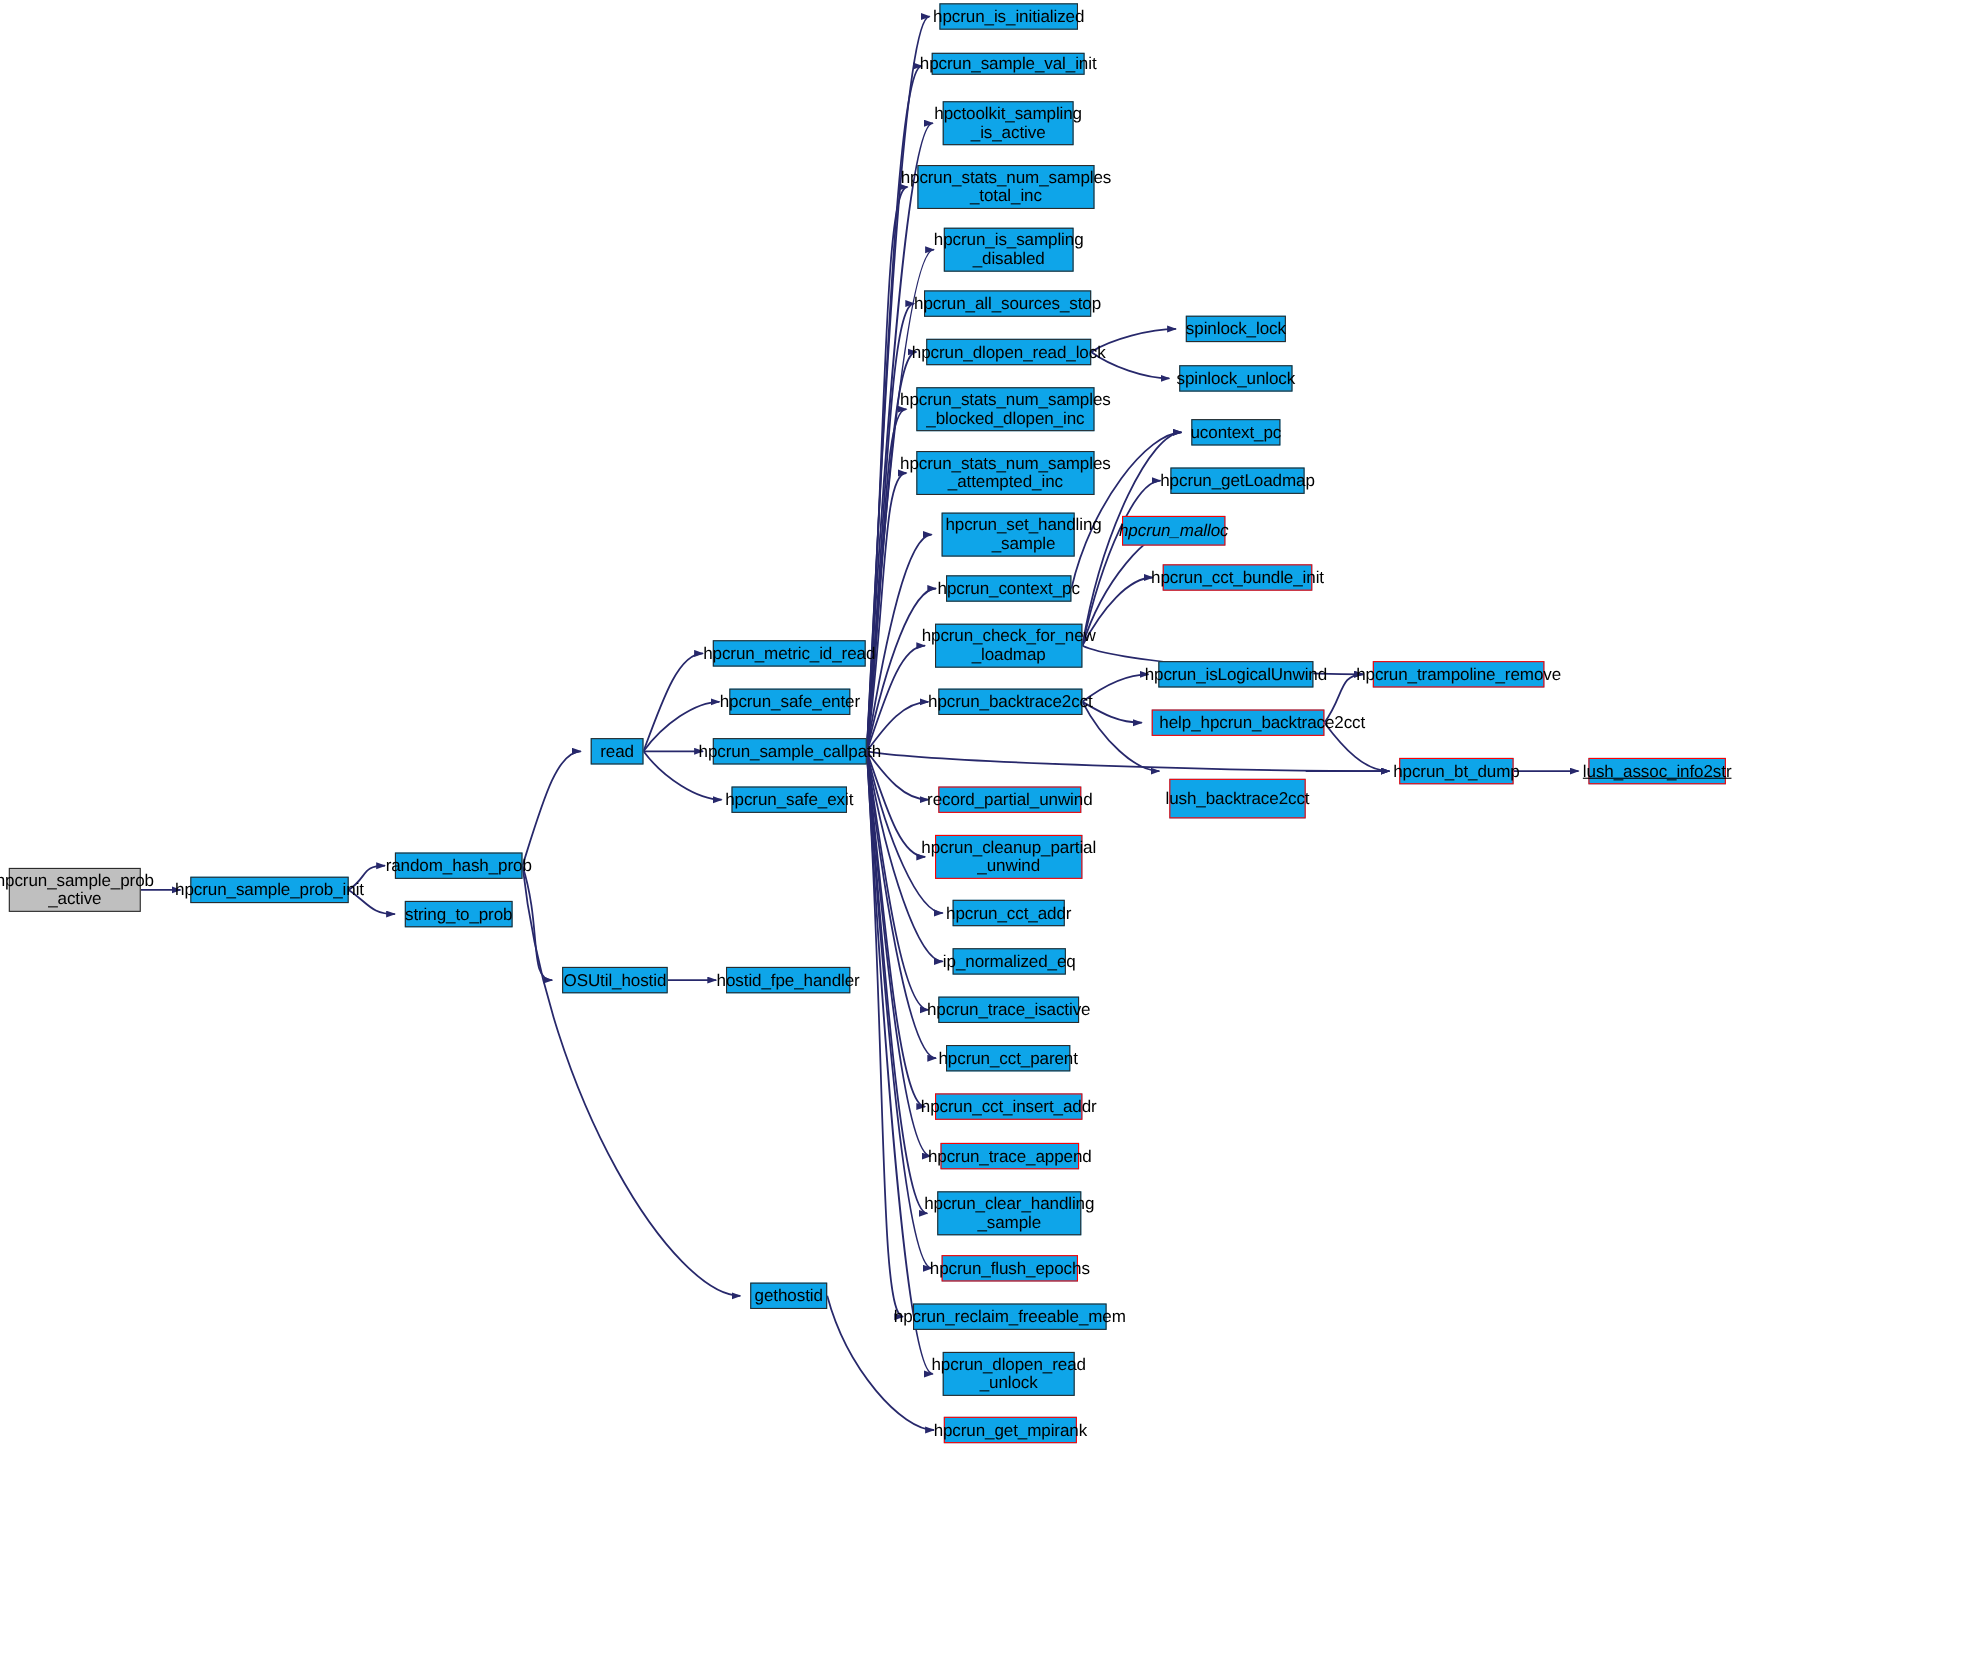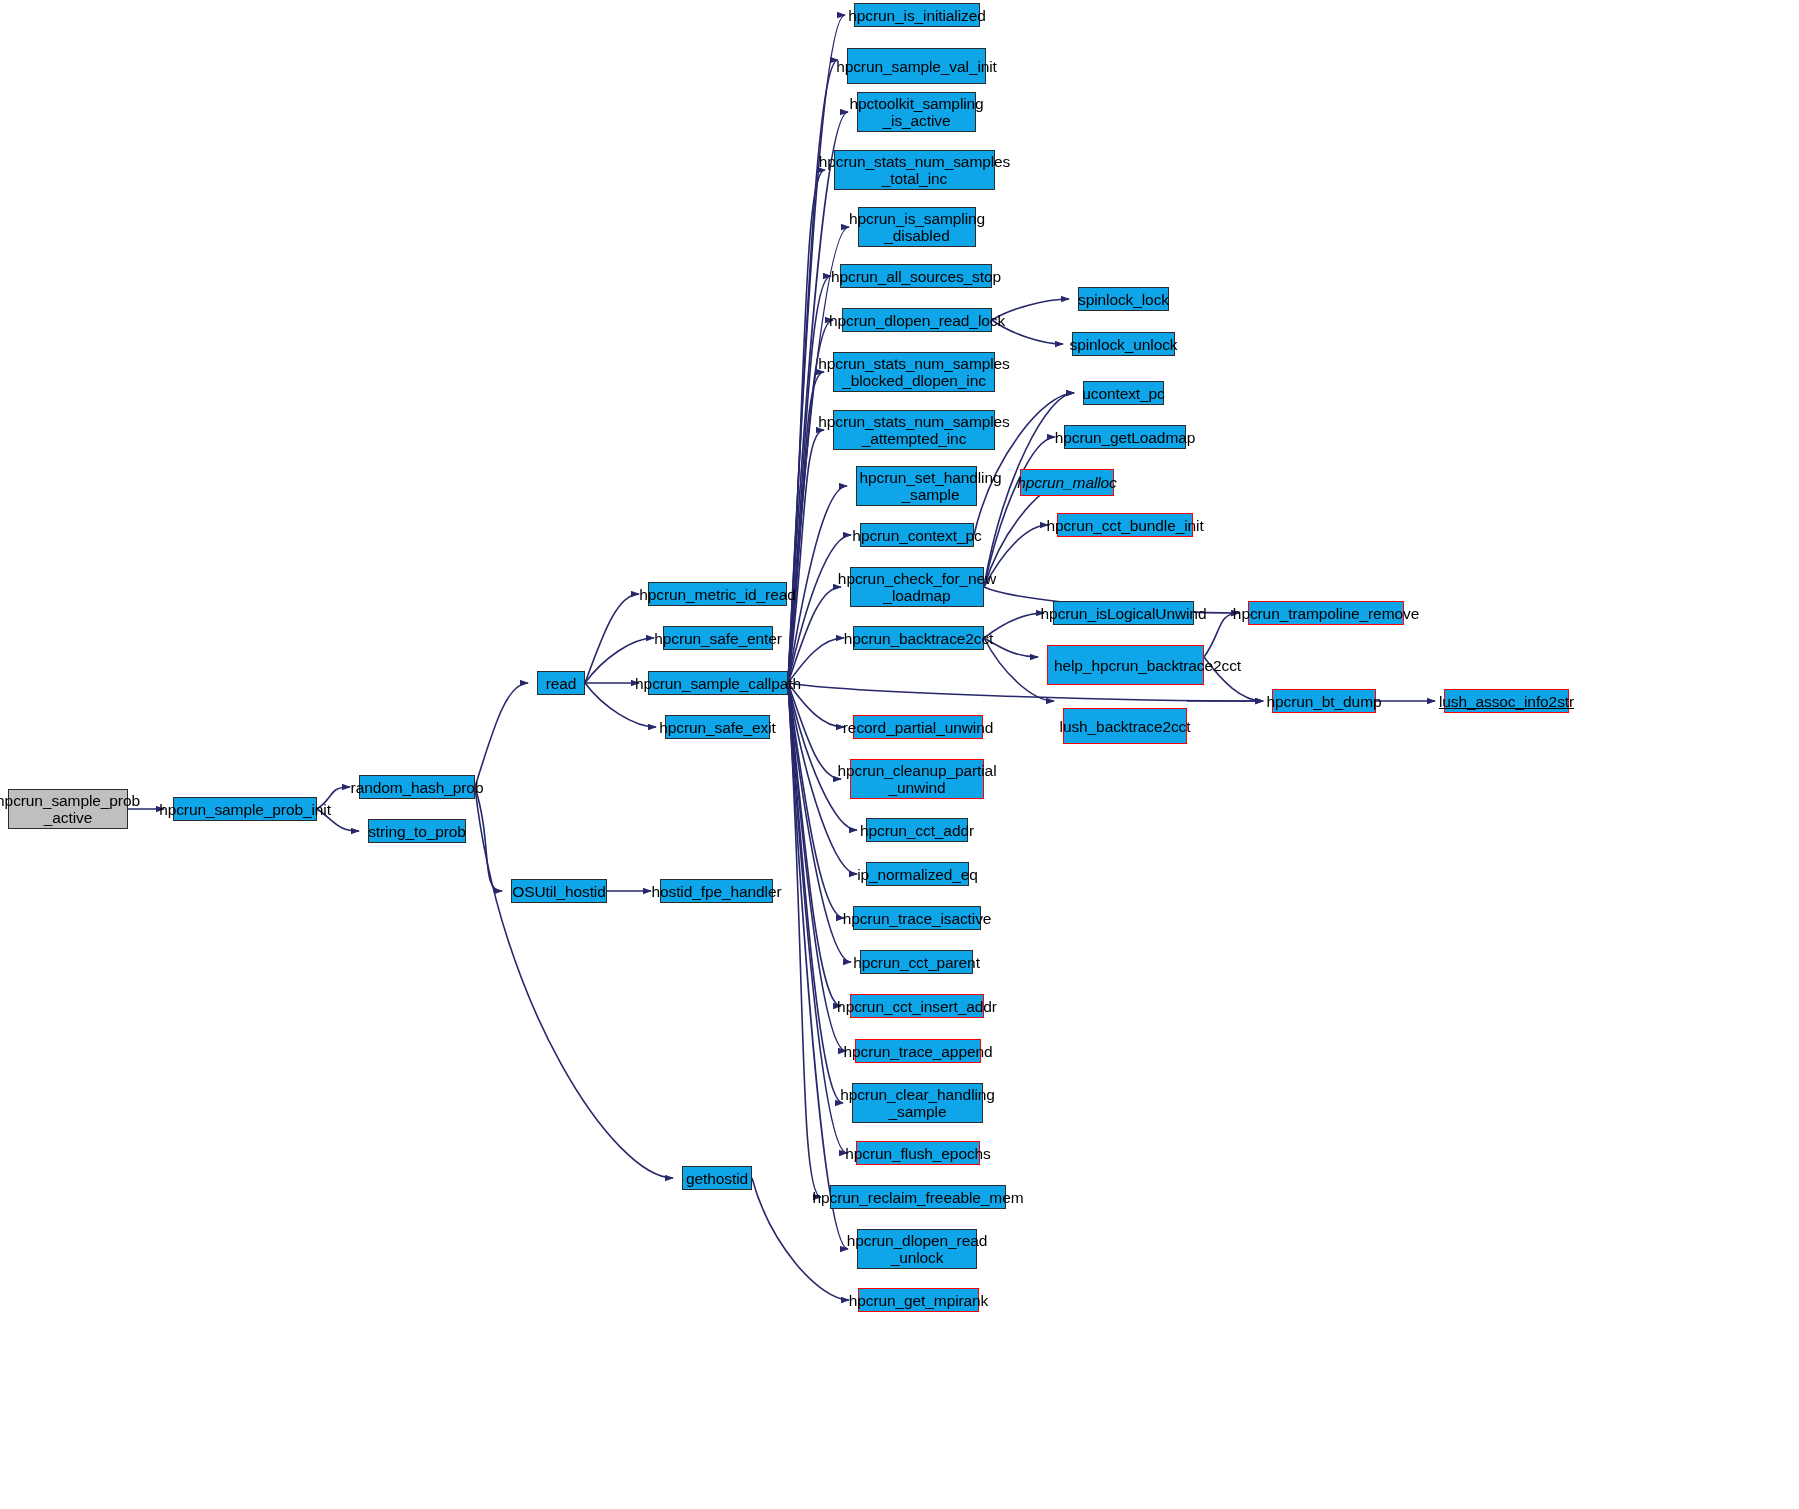--- a/index.html
+++ b/index.html
@@ -127,21 +127,21 @@
       <div class="node" style="left: 368px; top: 819px; width: 98px; height: 24px;"><span>string_to_prob</span></div>
       <div class="node" style="left: 537px; top: 671px; width: 48px; height: 24px;"><span>read</span></div>
       <div class="node" style="left: 511px; top: 879px; width: 96px; height: 24px;"><span>OSUtil_hostid</span></div>
       <div class="node" style="left: 682px; top: 1166px; width: 70px; height: 24px;"><span>gethostid</span></div>
       <div class="node" style="left: 660px; top: 879px; width: 113px; height: 24px;"><span>hostid_fpe_handler</span></div>
       <div class="node" style="left: 648px; top: 582px; width: 139px; height: 24px;"><span>hpcrun_metric_id_read</span></div>
       <div class="node" style="left: 663px; top: 626px; width: 110px; height: 24px;"><span>hpcrun_safe_enter</span></div>
       <div class="node" style="left: 648px; top: 671px; width: 140px; height: 24px;"><span>hpcrun_sample_callpath</span></div>
       <div class="node" style="left: 665px; top: 715px; width: 105px; height: 24px;"><span>hpcrun_safe_exit</span></div>
       <div class="node" style="left: 854px; top: 3px; width: 126px; height: 24px;"><span>hpcrun_is_initialized</span></div>
-      <div class="node" style="left: 847px; top: 48px; width: 139px; height: 36px;"><span>hpcrun_sample_val_init</span></div>
+      <div class="node" style="left: 847px; top: 48px; width: 139px; height: 20px;"><span>hpcrun_sample_val_init</span></div>
       <div class="node" style="left: 857px; top: 92px; width: 119px; height: 40px;"><span>hpctoolkit_sampling
 _is_active</span></div>
       <div class="node" style="left: 834px; top: 150px; width: 161px; height: 40px;"><span>hpcrun_stats_num_samples
 _total_inc</span></div>
       <div class="node" style="left: 858px; top: 207px; width: 118px; height: 40px;"><span>hpcrun_is_sampling
 _disabled</span></div>
       <div class="node" style="left: 840px; top: 264px; width: 152px; height: 24px;"><span>hpcrun_all_sources_stop</span></div>
       <div class="node" style="left: 842px; top: 308px; width: 150px; height: 24px;"><span>hpcrun_dlopen_read_lock</span></div>
       <div class="node" style="left: 833px; top: 352px; width: 162px; height: 40px;"><span>hpcrun_stats_num_samples
 _blocked_dlopen_inc</span></div>
@@ -169,19 +169,19 @@
       <div class="node" style="left: 857px; top: 1229px; width: 120px; height: 40px;"><span>hpcrun_dlopen_read
 _unlock</span></div>
       <div class="node red" style="left: 858px; top: 1288px; width: 121px; height: 24px;"><span>hpcrun_get_mpirank</span></div>
       <div class="node" style="left: 1078px; top: 287px; width: 91px; height: 24px;"><span>spinlock_lock</span></div>
       <div class="node" style="left: 1072px; top: 332px; width: 103px; height: 24px;"><span>spinlock_unlock</span></div>
       <div class="node" style="left: 1083px; top: 381px; width: 81px; height: 24px;"><span>ucontext_pc</span></div>
       <div class="node" style="left: 1064px; top: 425px; width: 122px; height: 24px;"><span>hpcrun_getLoadmap</span></div>
       <div class="node red" style="left: 1020px; top: 469px; width: 94px; height: 27px; font-style: italic;"><span>hpcrun_malloc</span></div>
       <div class="node red" style="left: 1057px; top: 513px; width: 136px; height: 24px;"><span>hpcrun_cct_bundle_init</span></div>
       <div class="node" style="left: 1053px; top: 601px; width: 141px; height: 24px;"><span>hpcrun_isLogicalUnwind</span></div>
-      <div class="node red" style="left: 1047px; top: 645px; width: 157px; height: 40px; padding-left: 44px;"><span>help_hpcrun_backtrace2cct</span></div>
+      <div class="node red" style="left: 1047px; top: 645px; width: 157px; height: 24px; padding-left: 44px;"><span>help_hpcrun_backtrace2cct</span></div>
       <div class="node red" style="left: 1063px; top: 689px; width: 124px; height: 36px; margin-top: 19px;"><span>lush_backtrace2cct</span></div>
       <div class="node red" style="left: 1248px; top: 601px; width: 156px; height: 24px;"><span>hpcrun_trampoline_remove</span></div>
       <div class="node red" style="left: 1272px; top: 689px; width: 104px; height: 24px;"><span>hpcrun_bt_dump</span></div>
       <div class="node red" style="left: 1444px; top: 689px; width: 125px; height: 24px; text-decoration: underline;"><span>lush_assoc_info2str</span></div>
     </div>
 </div>
 
 </body></html>

